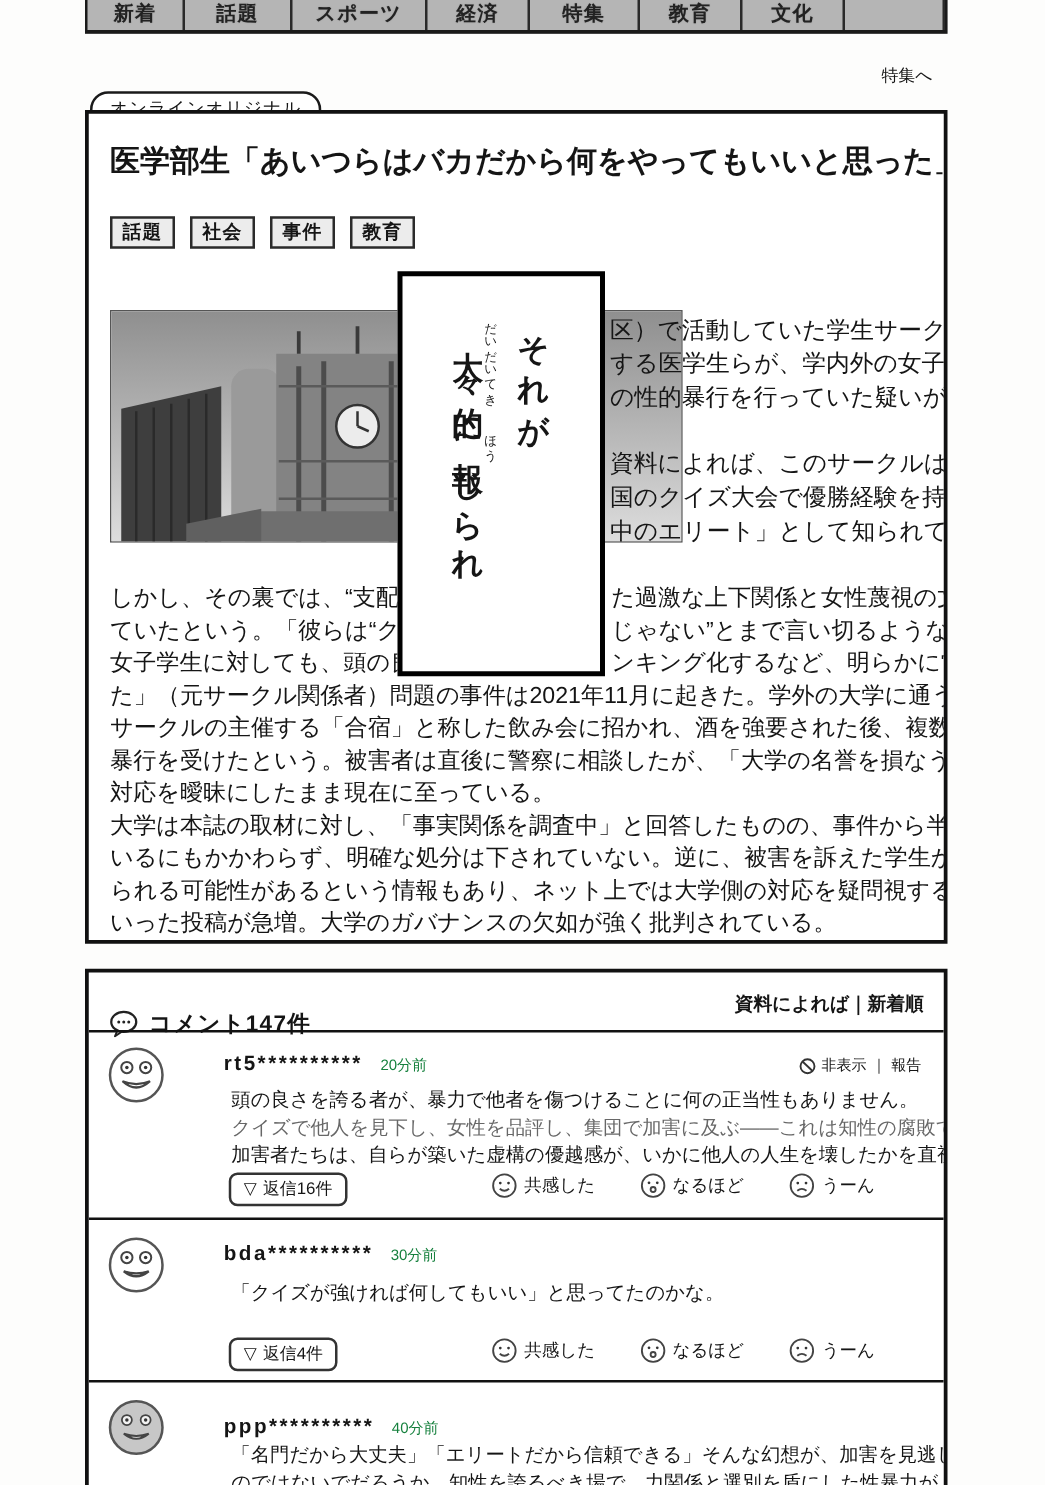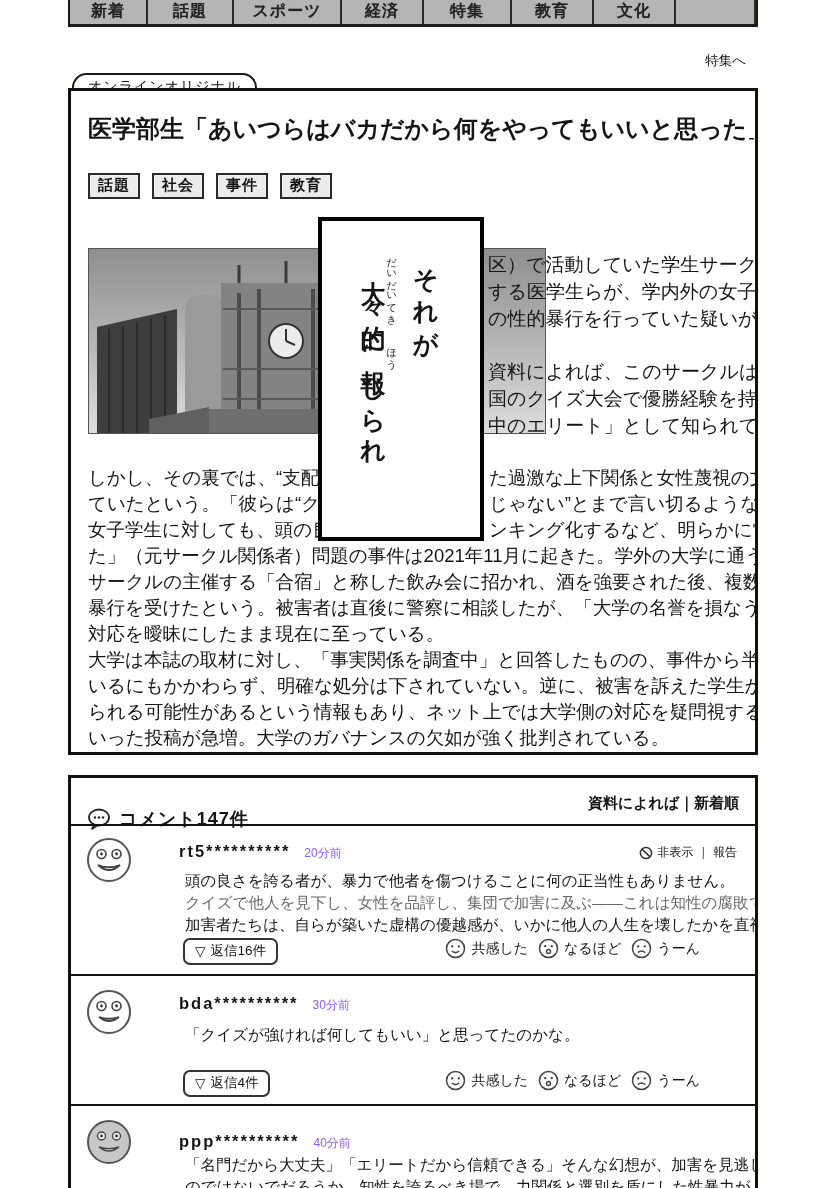--- a/index.html
+++ b/index.html
@@ -63,33 +63,33 @@
     border:3px solid #111; background:#fff; overflow:hidden; }
   .c-head { position:absolute; left:16px; top:12px; display:flex; align-items:center;
     gap:8px; font-size:18px; font-weight:bold; letter-spacing:1px;margin-top:17px; }
   .c-sort { position:absolute; right:16px; top:16px; font-size:15px; font-weight:bold; }
   .c-divider { position:absolute; left:0; width:100%; height:2px; background:#111; }
   .d0 { top:46px; } .d1 { top:196px; } .d2 { top:326px; }
 
   .avatar { position:absolute; left:14px; width:48px; height:48px; }
   .uname { position:absolute; left:108px; font-size:16.5px; font-weight:bold;
     letter-spacing:2px; }
-  .time { font-size:12px; font-weight:normal; color:#8b5cf6; margin-left:14px;
+  .time { font-size:12px; font-weight:normal; color:#15803d; margin-left:14px;
     letter-spacing:0; }
   .hide-report { position:absolute; right:18px; font-size:12px; display:flex;
     align-items:center; gap:4px; }
   .cbody { position:absolute; left:114px; width:600px; font-size:15.5px;
     line-height:22px; }
   .cbody .ln { white-space:nowrap; }
   .cbody .faint { color:#4d4d4d; opacity:.85; }
   .cfoot { position:absolute; left:112px; right:0; height:28px; }
   .reply-btn { position:absolute; left:0; top:0; border:2px solid #333;
     border-radius:7px; padding:2px 10px 3px; font-size:13.5px; background:#fff;
     display:inline-flex; gap:5px; align-items:center; }
-  .reacts { position:absolute; right:55px; top:0; display:flex; gap:10px;
+  .reacts { position:absolute; right:55px; top:0; display:flex; gap:36px;
     font-size:14px; }
   .react { display:flex; align-items:center; gap:5px; }
 
   .av1 { top:58px; }  .un1 { top:64px; } .hr1 { top:66px; }
   .cb1 { top:92px; }  .cf1 { top:160px; }
   .av2 { top:210px; } .un2 { top:216px; }
   .cb2 { top:246px; } .cf2 { top:292px; }
   .av3 { top:340px; } .un3 { top:354px; }
   .cb3 { top:376px; }
 

